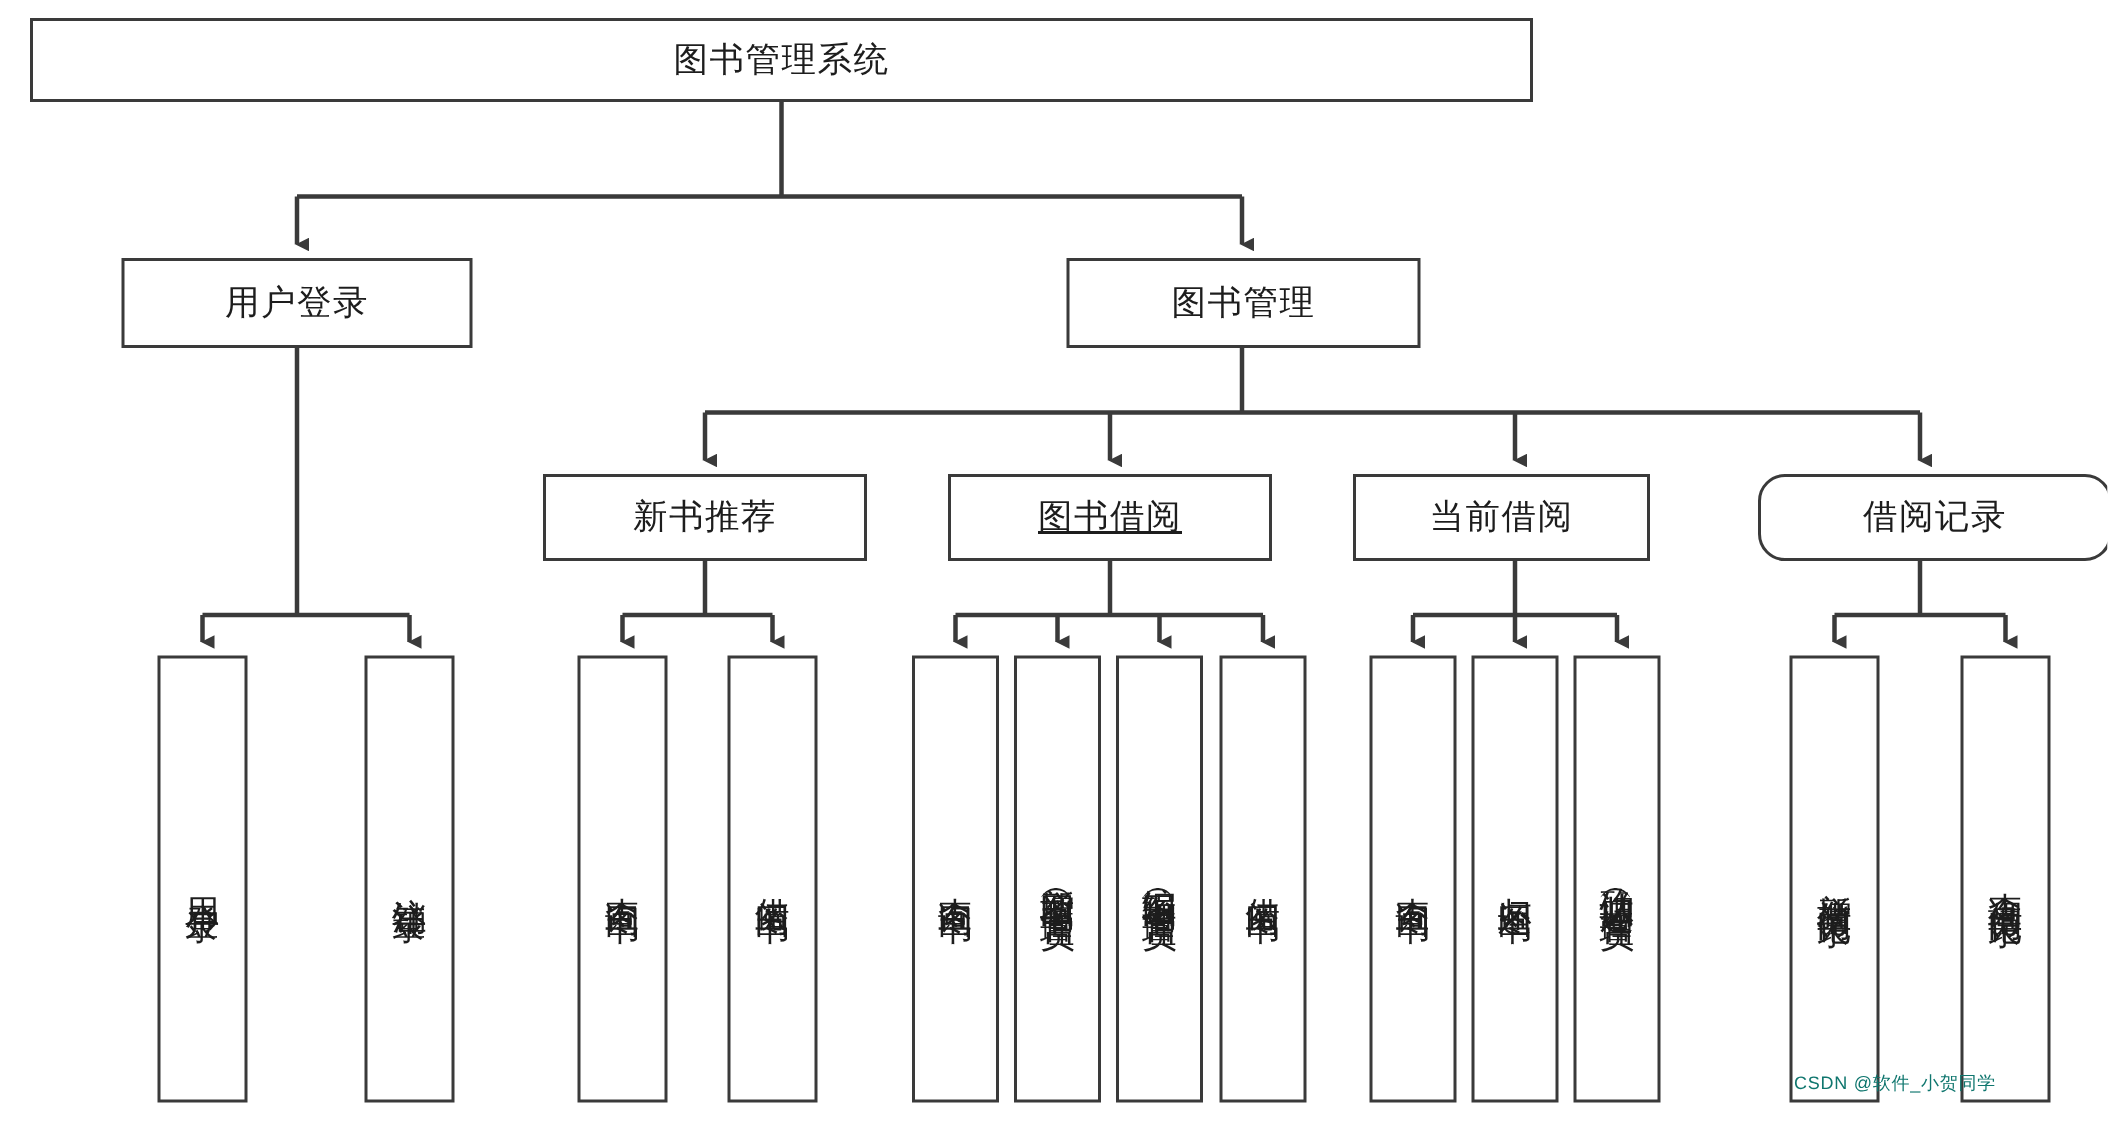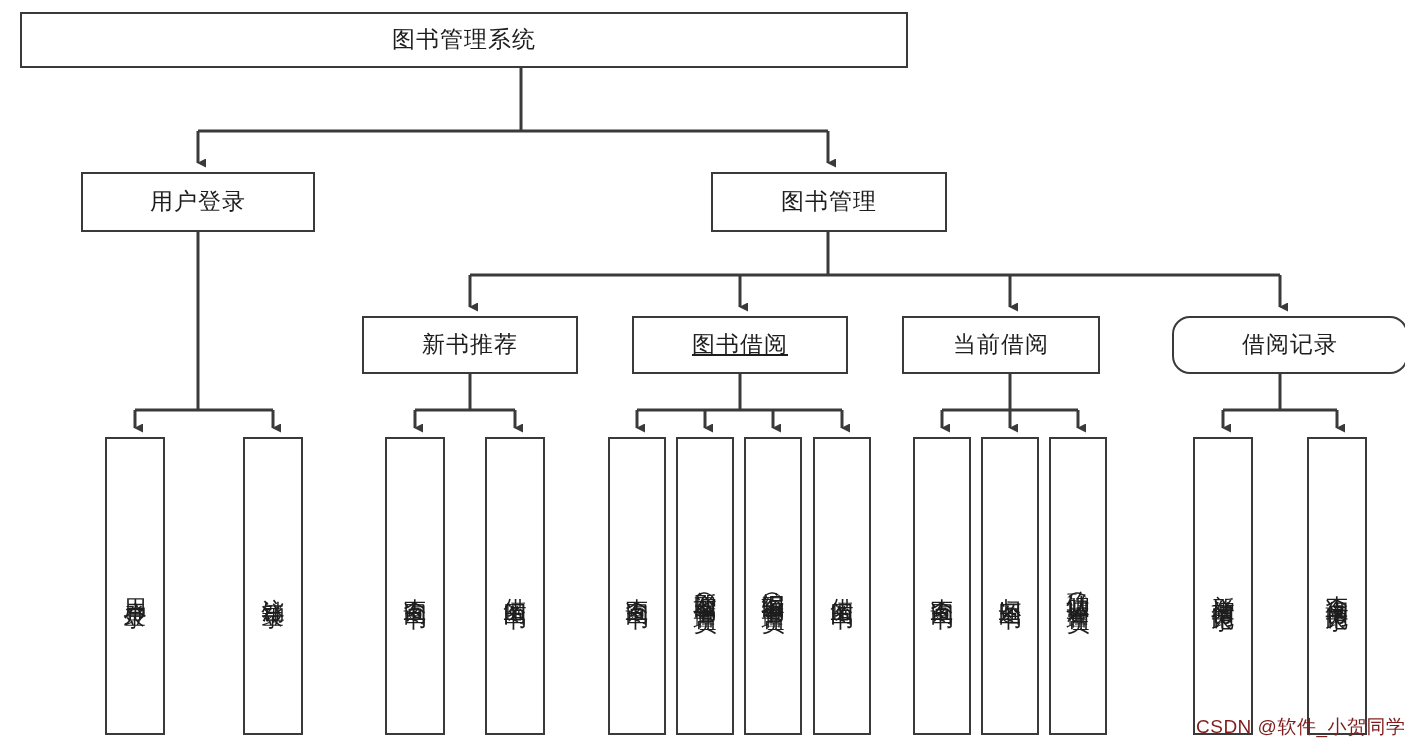--- a/index.html
+++ b/index.html
@@ -48,22 +48,22 @@
   .node.vert .vtext {
     writing-mode: vertical-rl;
     text-orientation: upright;
     white-space: nowrap;
     line-height: 1.08;
     letter-spacing: 3px;
     max-height: 100%;
   }
   .watermark {
     position: absolute;
-    color: #7f1d1d;
-    font-size: 19px;
+    color: #0f766e;
+    font-size: 12px;
     letter-spacing: 0.5px;
     z-index: 5;
     white-space: nowrap;
   }
 </style>
 </head>
 <body>
 
 <div id="canvas">
 
@@ -103,21 +103,21 @@
         <line x1="942" y1="410" x2="942" y2="428" marker-end="url(#arrowhead)"></line>
         <line x1="1010" y1="410" x2="1010" y2="428" marker-end="url(#arrowhead)"></line>
         <line x1="1078" y1="410" x2="1078" y2="428" marker-end="url(#arrowhead)"></line>
         <line x1="1280" y1="374" x2="1280" y2="410"></line>
         <line x1="1223" y1="410" x2="1337" y2="410"></line>
         <line x1="1223" y1="410" x2="1223" y2="428" marker-end="url(#arrowhead)"></line>
         <line x1="1337" y1="410" x2="1337" y2="428" marker-end="url(#arrowhead)"></line>
       </g>
   </svg>
 
-  <div class="node horiz" id="node-root" style="left: 20px; top: 12px; width: 888px; height: 56px;">
+  <div class="node horiz" id="node-root" style="left: 20px; top: 12px; width: 1002px; height: 56px;">
     <span>图书管理系统</span>
   </div>
 
   <div class="node horiz" id="node-user-login" style="left: 81px; top: 172px; width: 234px; height: 60px;">
     <span>用户登录</span>
   </div>
   <div class="node horiz" id="node-book-manage" style="left: 711px; top: 172px; width: 236px; height: 60px;">
     <span>图书管理</span>
   </div>
 

